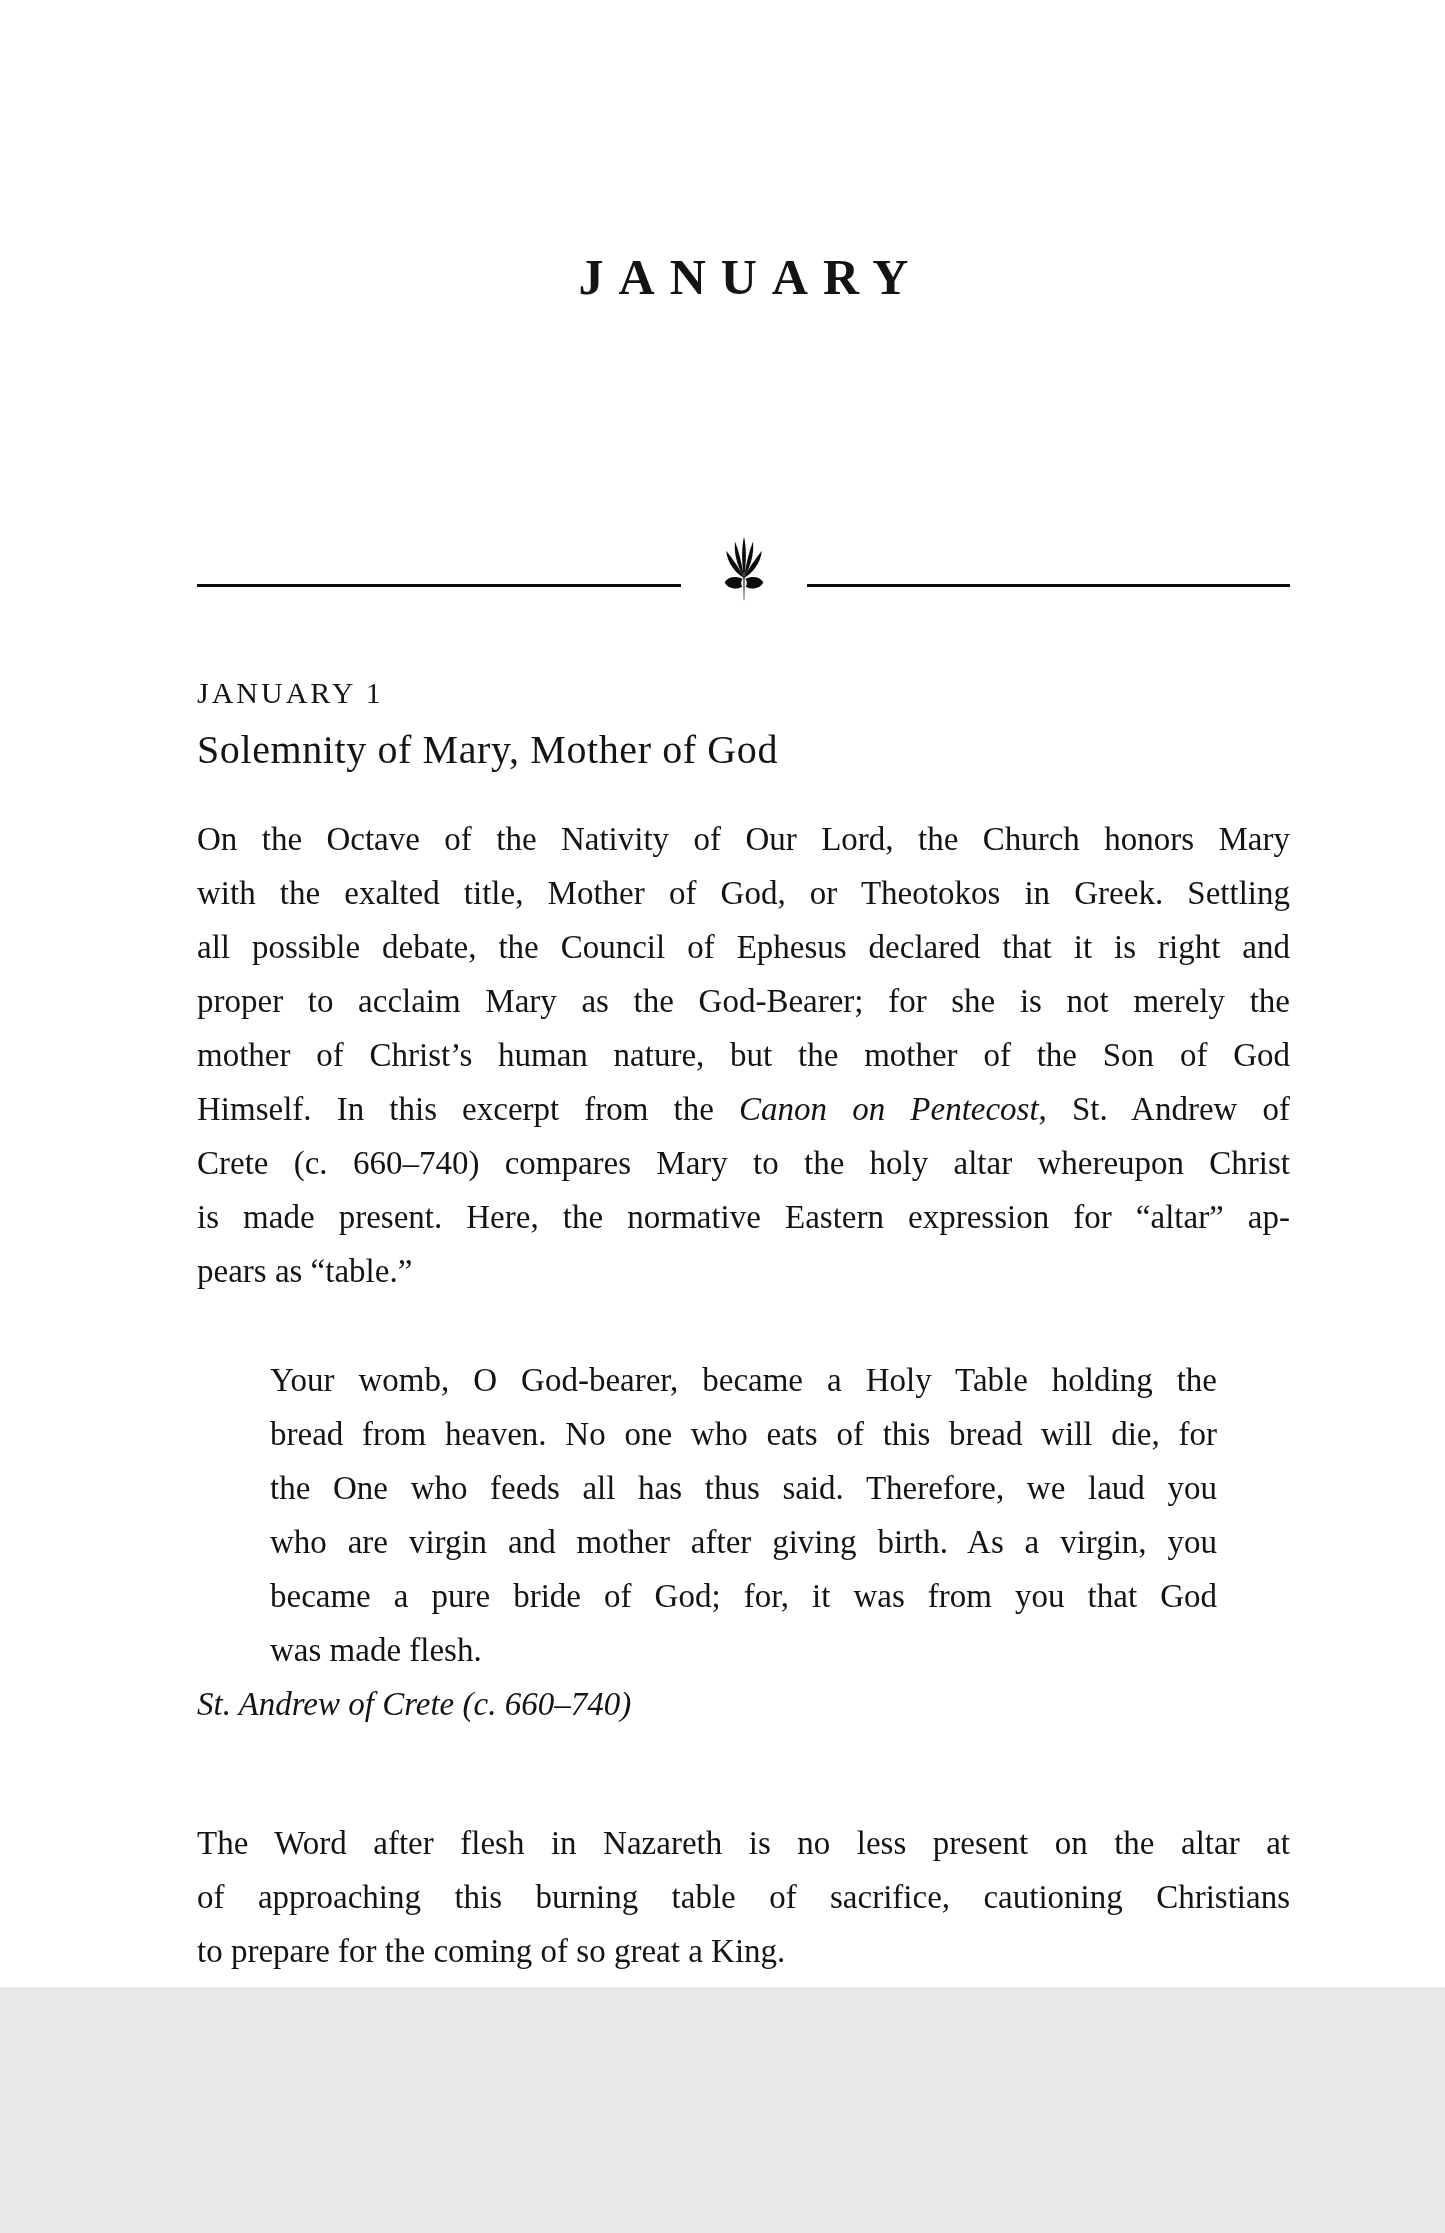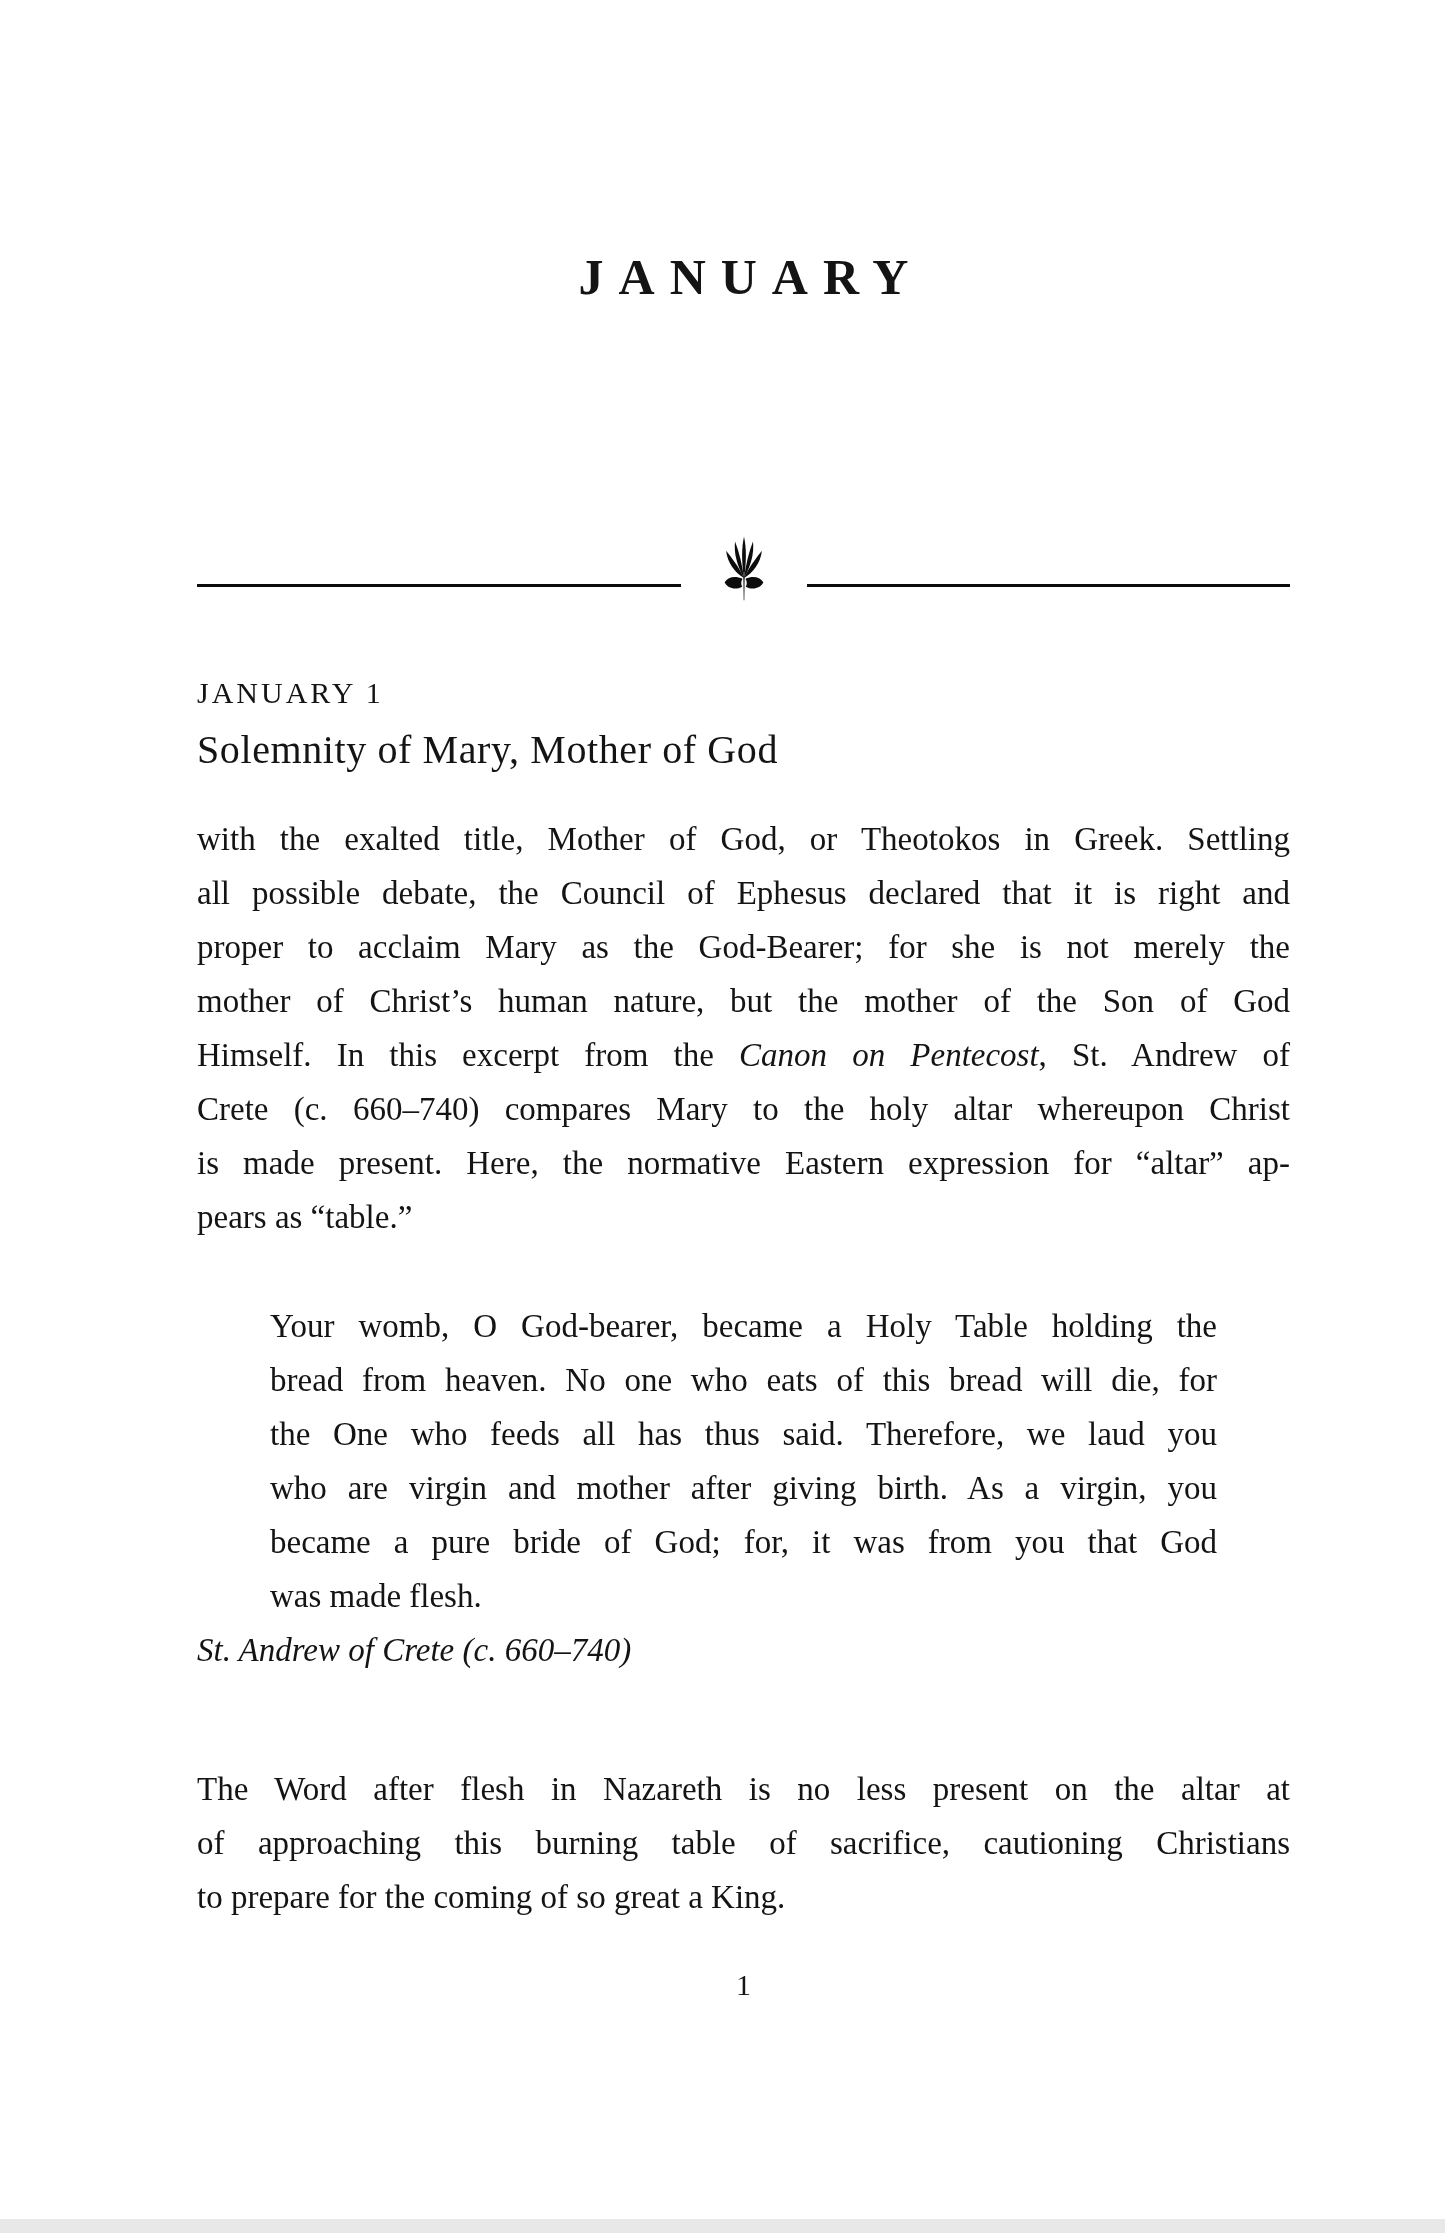--- a/index.html
+++ b/index.html
@@ -1,18 +1,18 @@
 <!DOCTYPE html>
 <html><head>
 <meta charset="utf-8">
 <style>
   html,body{margin:0;padding:0;background:#e8e8e8;}
   .page{
     position:relative;
-    width:1445px;height:2219px;
+    width:1445px;height:1987px;
     background:#ffffff;
     color:#141414;
     font-family:"Liberation Serif", serif;
     box-sizing:border-box;
     padding:0 155px 0 197px;
     overflow:hidden;
   }
   .month-title{
     margin-top:252px;
     text-align:center;
@@ -102,20 +102,21 @@
       </g>
     </svg>
     <div class="rule"></div>
   </div>
 
   <div class="date-heading">JANUARY 1</div>
 
   <div class="feast-title">Solemnity of Mary, Mother of God</div>
 
   <div class="body-text intro">
+      <div class="jline">On the Octave of the Nativity of Our Lord, the Church honors Mary</div>
       <div class="jline">with the exalted title, Mother of God, or Theotokos in Greek. Settling</div>
       <div class="jline">all possible debate, the Council of Ephesus declared that it is right and</div>
       <div class="jline">proper to acclaim Mary as the God-Bearer; for she is not merely the</div>
       <div class="jline">mother of Christ’s human nature, but the mother of the Son of God</div>
       <div class="jline">Himself. In this excerpt from the <i>Canon on Pentecost</i>, St. Andrew of</div>
       <div class="jline">Crete (c. 660–740) compares Mary to the holy altar whereupon Christ</div>
       <div class="jline">is made present. Here, the normative Eastern expression for “altar” ap-</div>
       <div class="jline last">pears as “table.”</div>
     </div>
 

